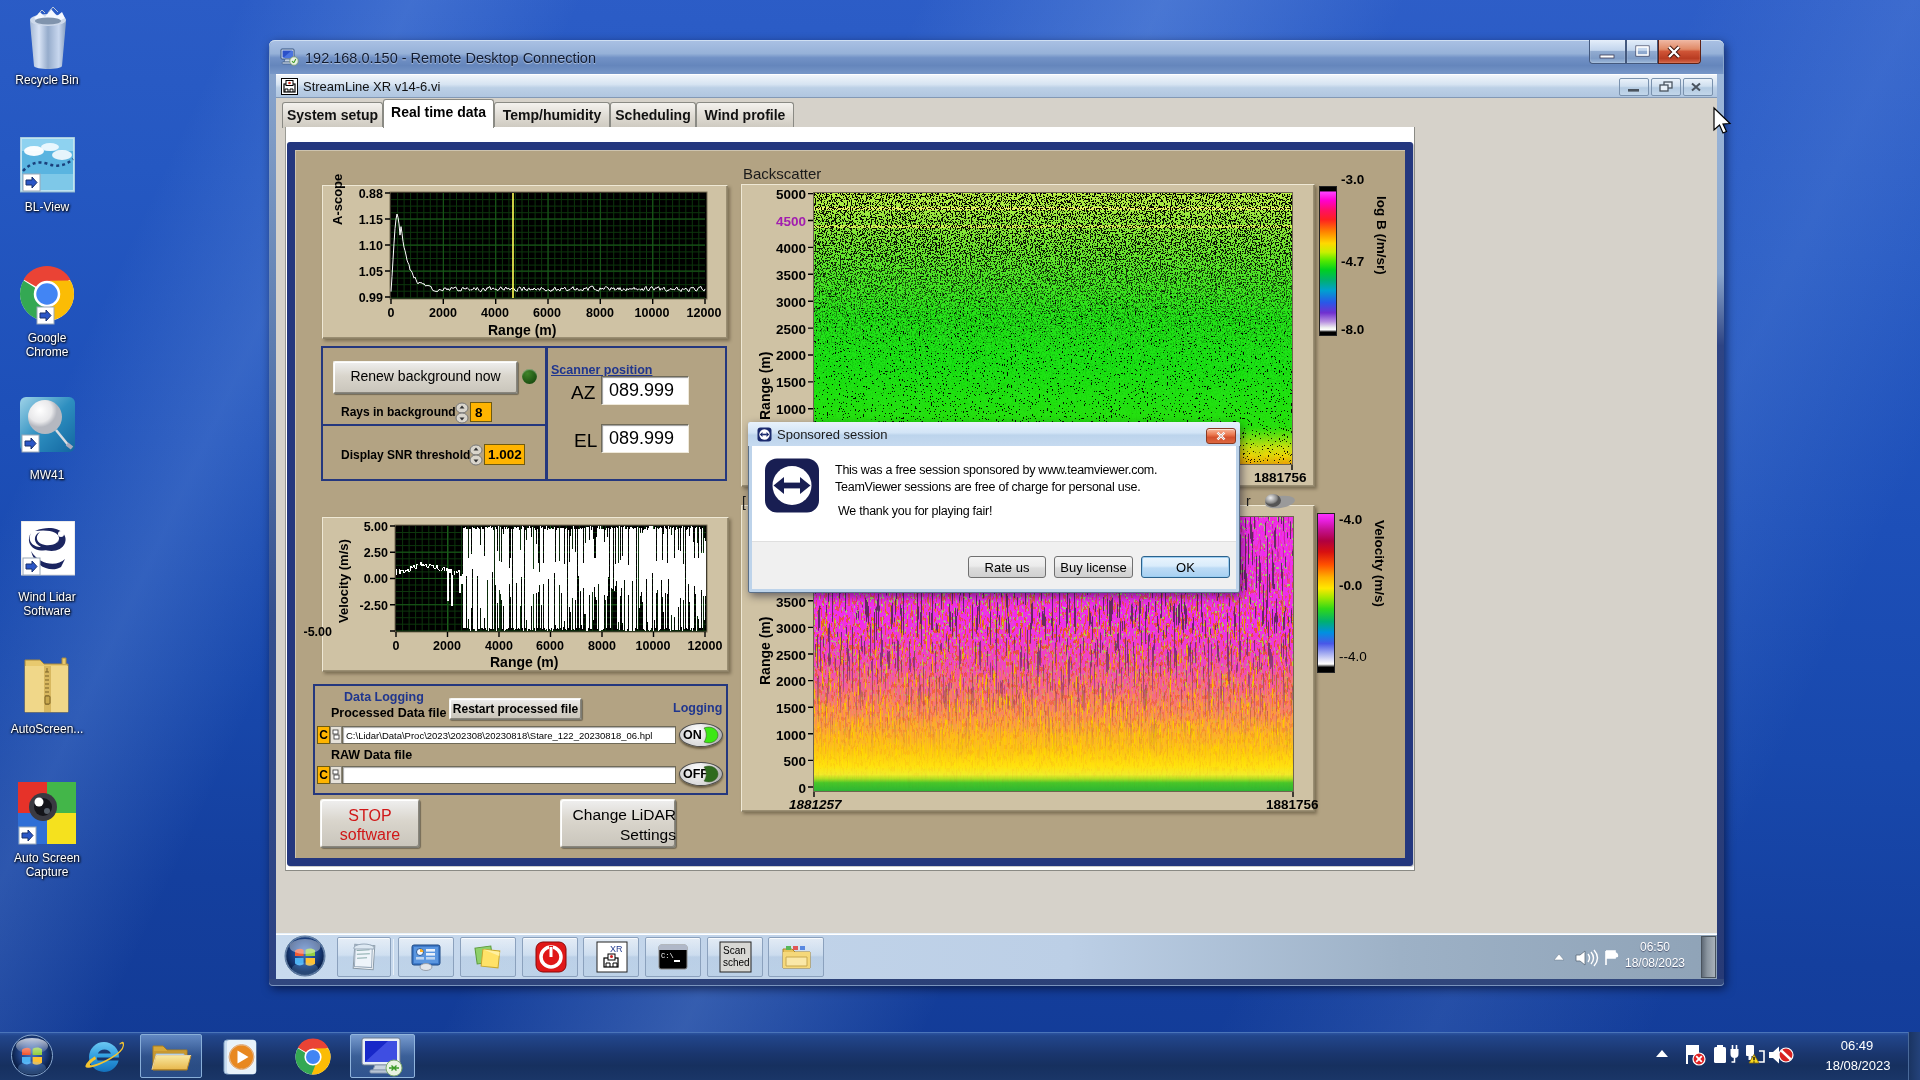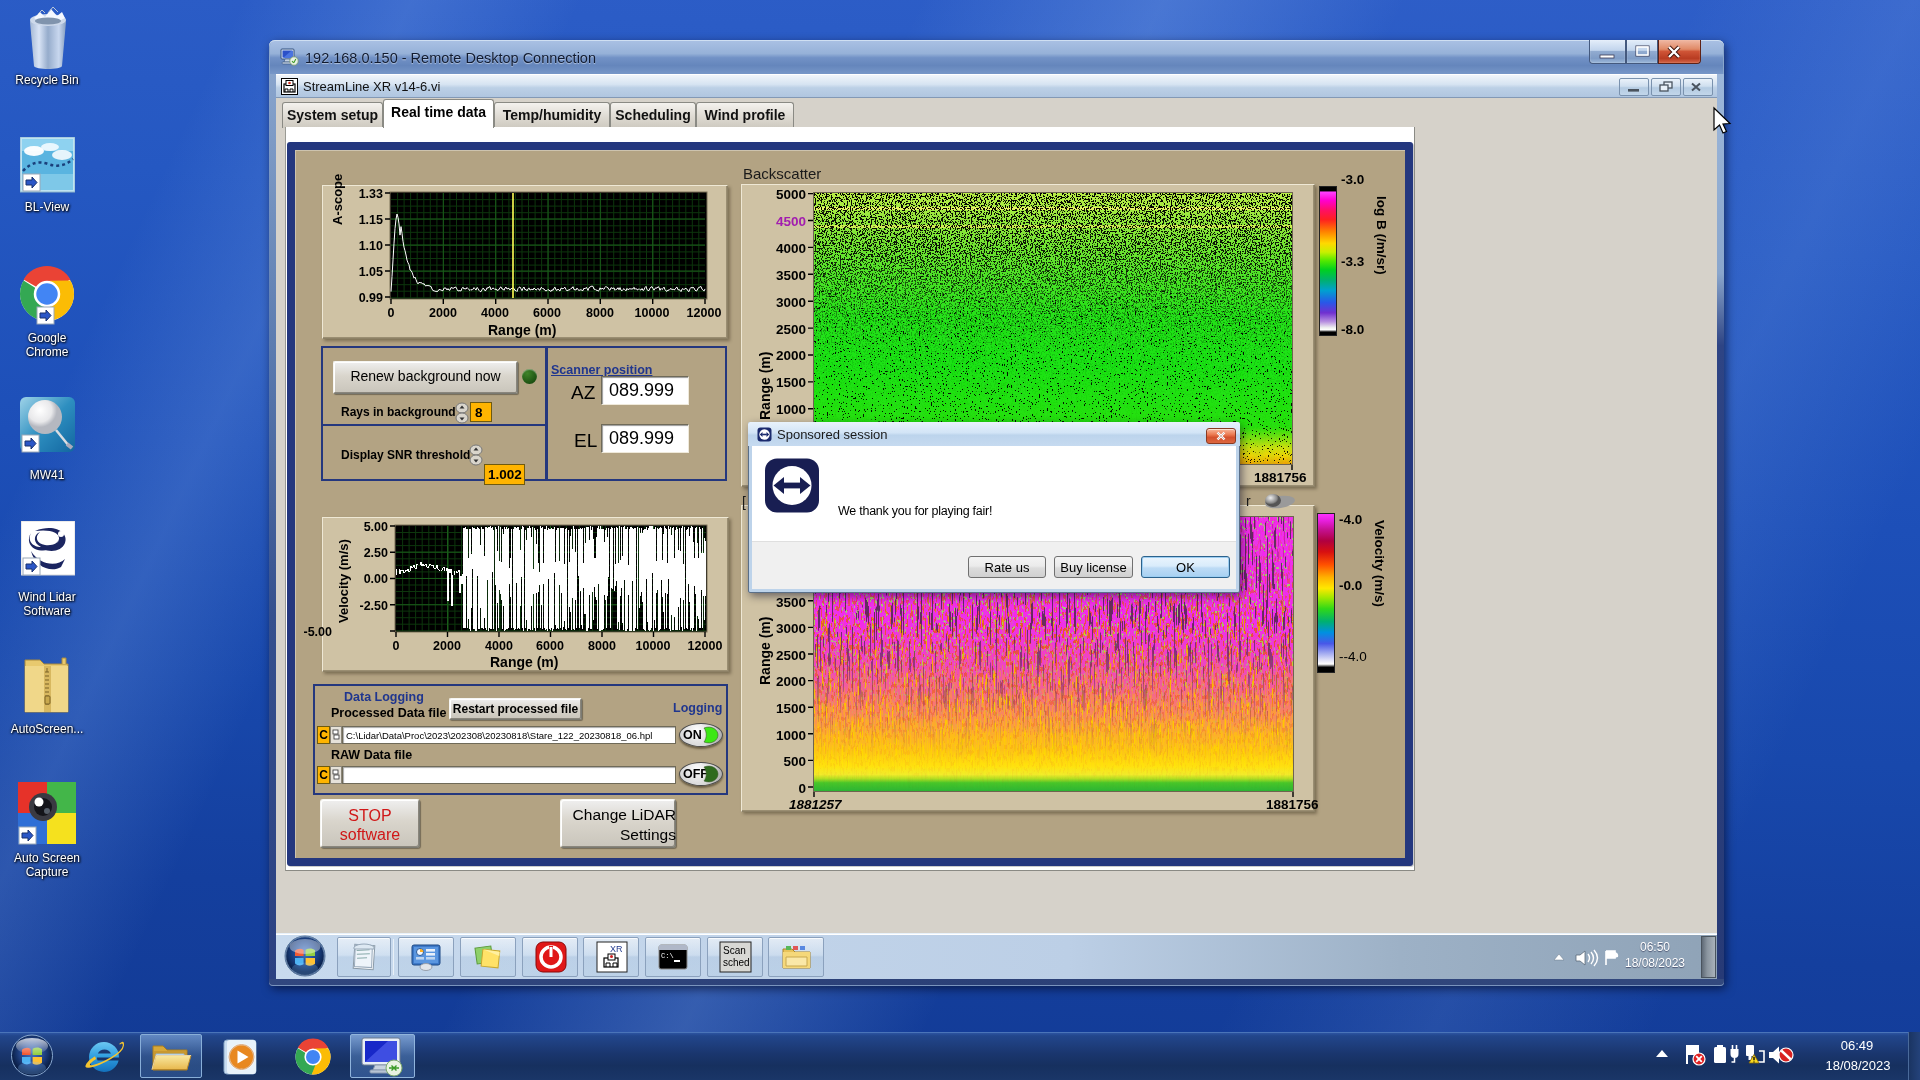--- a/index.html
+++ b/index.html
@@ -191,21 +191,21 @@
     <div class="ab tan3d" style="left:322px;top:185px;width:406px;height:154px;box-shadow:2px 2px 3px rgba(60,50,30,.45), inset -1px -1px 0 #9a8e72;"></div>
     <svg class="ab" style="left:0;top:0" width="1920" height="1080" viewBox="0 0 1920 1080">
       <rect x="390" y="192" width="317" height="107" fill="#000" stroke="#7d7358" stroke-width="1"></rect>
       <rect x="391" y="193" width="314" height="105" fill="#000"></rect>
       <path d="M397.6,193V298M404.1,193V298M410.6,193V298M417.2,193V298M423.8,193V298M430.3,193V298M436.9,193V298M443.4,193V298M449.9,193V298M456.5,193V298M463.1,193V298M469.6,193V298M476.1,193V298M482.7,193V298M489.2,193V298M495.8,193V298M502.4,193V298M508.9,193V298M515.5,193V298M522.0,193V298M528.5,193V298M535.1,193V298M541.6,193V298M548.2,193V298M554.8,193V298M561.3,193V298M567.9,193V298M574.4,193V298M581.0,193V298M587.5,193V298M594.0,193V298M600.6,193V298M607.1,193V298M613.7,193V298M620.2,193V298M626.8,193V298M633.4,193V298M639.9,193V298M646.5,193V298M653.0,193V298M659.5,193V298M666.1,193V298M672.6,193V298M679.2,193V298M685.8,193V298M692.3,193V298M698.8,193V298M391,199.6H705M391,206.1H705M391,212.7H705M391,219.2H705M391,225.8H705M391,232.3H705M391,238.8H705M391,245.4H705M391,251.9H705M391,258.5H705M391,265.1H705M391,271.6H705M391,278.1H705M391,284.7H705M391,291.2H705M391,297.8H705" stroke="#0d360d" stroke-width="1"></path>
       <path d="M443.3,193V298M495.7,193V298M548.0,193V298M600.3,193V298M652.7,193V298M391,219H705M391,245H705M391,271H705" stroke="#1a5c1a" stroke-width="1"></path>
       <path d="M391,291.6 L392,276.6 L393,259.9 L394,243.3 L395,228.6 L396,219.3 L397,214.0 L398,217.4 L399,223.9 L400,235.1 L401,226.6 L402,233.2 L403,241.3 L404,247.2 L405,250.7 L406,255.0 L407,260.1 L408,262.8 L409,264.7 L410,270.0 L411,270.5 L412,272.2 L413,275.2 L414,278.1 L415,277.1 L416,279.7 L417,282.3 L418,283.9 L419,282.3 L420,282.8 L421,282.6 L422,283.1 L423,284.3 L424,283.5 L425,285.5 L426,286.0 L427,285.3 L428,285.9 L429,285.4 L430,286.3 L431,286.4 L432,289.0 L433,290.7 L434,290.6 L435,291.4 L436,291.2 L437,291.6 L438,291.1 L439,289.4 L440,289.8 L441,289.9 L442,290.6 L443,290.7 L444,288.1 L445,288.0 L446,288.2 L447,290.0 L448,288.6 L449,290.2 L450,290.1 L451,287.6 L452,287.8 L453,288.3 L454,288.0 L455,287.2 L456,287.2 L457,289.3 L458,291.0 L459,290.7 L460,290.7 L461,291.0 L462,288.2 L463,287.2 L464,289.0 L465,288.4 L466,289.2 L467,287.5 L468,288.5 L469,289.8 L470,290.4 L471,289.4 L472,290.2 L473,289.2 L474,287.6 L475,288.8 L476,290.1 L477,287.5 L478,288.4 L479,290.4 L480,291.5 L481,291.7 L482,289.7 L483,288.2 L484,289.0 L485,290.8 L486,290.3 L487,287.7 L488,288.3 L489,286.9 L490,286.7 L491,289.9 L492,288.6 L493,288.1 L494,288.5 L495,289.7 L496,288.8 L497,290.5 L498,290.0 L499,289.7 L500,287.5 L501,286.9 L502,289.0 L503,289.1 L504,290.3 L505,288.0 L506,287.1 L507,289.0 L508,288.5 L509,288.4 L510,290.1 L511,288.5 L512,288.7 L513,287.8 L514,288.4 L515,290.7 L516,290.5 L517,291.6 L518,288.5 L519,287.3 L520,287.0 L521,288.9 L522,290.7 L523,288.3 L524,287.0 L525,289.8 L526,289.4 L527,290.9 L528,288.9 L529,287.9 L530,290.0 L531,289.6 L532,289.1 L533,290.0 L534,288.0 L535,288.9 L536,290.1 L537,289.4 L538,288.3 L539,289.9 L540,290.2 L541,287.6 L542,287.8 L543,288.8 L544,288.9 L545,290.5 L546,290.8 L547,290.5 L548,289.4 L549,290.3 L550,290.7 L551,291.5 L552,289.7 L553,290.4 L554,288.1 L555,287.2 L556,289.9 L557,290.5 L558,289.0 L559,290.2 L560,291.0 L561,288.2 L562,288.4 L563,288.9 L564,287.9 L565,287.3 L566,289.5 L567,290.9 L568,290.2 L569,289.9 L570,289.6 L571,288.4 L572,288.1 L573,286.7 L574,289.6 L575,289.7 L576,290.0 L577,288.1 L578,289.6 L579,290.5 L580,289.9 L581,289.8 L582,290.3 L583,290.6 L584,288.1 L585,288.9 L586,287.5 L587,288.2 L588,290.5 L589,287.7 L590,287.1 L591,286.3 L592,286.2 L593,286.4 L594,289.2 L595,289.2 L596,290.3 L597,290.0 L598,291.2 L599,290.5 L600,287.8 L601,289.4 L602,288.1 L603,288.8 L604,289.3 L605,287.3 L606,286.3 L607,287.6 L608,287.6 L609,289.8 L610,290.2 L611,287.7 L612,288.2 L613,288.5 L614,287.8 L615,290.3 L616,289.3 L617,289.2 L618,287.7 L619,289.8 L620,287.6 L621,290.1 L622,290.8 L623,289.5 L624,288.6 L625,289.9 L626,290.9 L627,288.4 L628,289.8 L629,289.0 L630,288.6 L631,289.2 L632,288.8 L633,288.9 L634,287.3 L635,289.4 L636,288.4 L637,289.8 L638,289.8 L639,288.7 L640,289.7 L641,290.1 L642,288.5 L643,290.5 L644,289.9 L645,287.5 L646,286.4 L647,289.6 L648,290.4 L649,290.6 L650,288.1 L651,287.1 L652,286.7 L653,288.5 L654,290.2 L655,288.3 L656,287.9 L657,288.1 L658,286.7 L659,287.4 L660,290.3 L661,288.4 L662,289.5 L663,288.6 L664,287.1 L665,289.7 L666,290.9 L667,291.4 L668,289.9 L669,290.4 L670,289.2 L671,288.3 L672,289.9 L673,288.9 L674,289.9 L675,289.5 L676,287.7 L677,287.1 L678,289.8 L679,289.7 L680,290.2 L681,291.6 L682,289.1 L683,288.6 L684,289.8 L685,288.4 L686,288.6 L687,289.1 L688,291.0 L689,291.6 L690,288.7 L691,287.3 L692,288.1 L693,287.3 L694,288.0 L695,290.0 L696,291.0 L697,290.7 L698,288.2 L699,287.5 L700,286.9 L701,286.5 L702,289.1 L703,290.1 L704,291.1 L705,288.9" fill="none" stroke="#fff" stroke-width="1"></path>
       <path d="M513,193 V298" stroke="#ffff55" stroke-width="1.6"></path>
       <path d="M391.0,299 V304M443.3,299 V304M495.7,299 V304M548.0,299 V304M600.3,299 V304M652.7,299 V304M705.0,299 V304M385,193 H390M385,219 H390M385,245 H390M385,271 H390M385,297 H390" stroke="#000" stroke-width="1.4"></path>
     </svg>
-    <div class="ab" style="right:1537px;top:187px;font-weight:bold;font-size:13px;color:#000;font-size:12.5px;">1.33</div>
+    <div class="ab" style="right:1537px;top:187px;font-weight:bold;font-size:13px;color:#000;font-size:12.5px;">0.88</div>
     <div class="ab" style="right:1537px;top:213px;font-weight:bold;font-size:13px;color:#000;font-size:12.5px;">1.15</div>
     <div class="ab" style="right:1537px;top:239px;font-weight:bold;font-size:13px;color:#000;font-size:12.5px;">1.10</div>
     <div class="ab" style="right:1537px;top:265px;font-weight:bold;font-size:13px;color:#000;font-size:12.5px;">1.05</div>
     <div class="ab" style="right:1537px;top:291px;font-weight:bold;font-size:13px;color:#000;font-size:12.5px;">0.99</div>
     <div class="ab" style="left:371px;top:306px;width:40px;text-align:center;font-weight:bold;font-size:13px;color:#000;font-size:12.5px;">0</div>
     <div class="ab" style="left:423px;top:306px;width:40px;text-align:center;font-weight:bold;font-size:13px;color:#000;font-size:12.5px;">2000</div>
     <div class="ab" style="left:475px;top:306px;width:40px;text-align:center;font-weight:bold;font-size:13px;color:#000;font-size:12.5px;">4000</div>
     <div class="ab" style="left:527px;top:306px;width:40px;text-align:center;font-weight:bold;font-size:13px;color:#000;font-size:12.5px;">6000</div>
     <div class="ab" style="left:580px;top:306px;width:40px;text-align:center;font-weight:bold;font-size:13px;color:#000;font-size:12.5px;">8000</div>
     <div class="ab" style="left:632px;top:306px;width:40px;text-align:center;font-weight:bold;font-size:13px;color:#000;font-size:12.5px;">10000</div>
@@ -226,21 +226,21 @@
       <path d="M8 18.5 l2.5 -3 h-5z" fill="#333"></path>
     </svg>
     <div class="ab" style="left:470px;top:402px;width:22px;height:20px;background:#ffb400;border:1px solid #6e5a10;font-size:13.5px;font-weight:bold;color:#000;padding:2px 0 0 4px;">8</div>
     <div class="ab" style="left:341px;top:448px;font-size:12px;font-weight:bold;color:#000;">Display SNR threshold</div>
     <svg class="ab" style="left:468px;top:444px" width="16" height="22" viewBox="0 0 16 22">
       <ellipse cx="8" cy="6" rx="6" ry="5" fill="#d9d5cc" stroke="#777"></ellipse>
       <ellipse cx="8" cy="16" rx="6" ry="5" fill="#d9d5cc" stroke="#777"></ellipse>
       <path d="M8 3.5 l2.5 3 h-5z" fill="#333"></path>
       <path d="M8 18.5 l2.5 -3 h-5z" fill="#333"></path>
     </svg>
-    <div class="ab" style="left:484px;top:444px;width:41px;height:21px;background:#ffb400;border:1px solid #6e5a10;font-size:13.5px;font-weight:bold;color:#000;padding:2px 0 0 3px;margin-top:20px;">1.002</div>
+    <div class="ab" style="left:484px;top:444px;width:41px;height:21px;background:#ffb400;border:1px solid #6e5a10;font-size:13.5px;font-weight:bold;color:#000;padding:2px 0 0 3px;">1.002</div>
     <div class="ab" style="left:551px;top:363px;font-size:12.5px;font-weight:bold;color:#20368e;text-decoration:underline;">Scanner position</div>
     <div class="ab" style="left:571px;top:382px;font-size:19px;color:#000;">AZ</div>
     <div class="ab whitebox" style="left:601px;top:376px;width:88px;height:29px;font-size:18px;color:#000;padding:3px 0 0 7px;">089.999</div>
     <div class="ab" style="left:574px;top:430px;font-size:19px;color:#000;">EL</div>
     <div class="ab whitebox" style="left:601px;top:424px;width:88px;height:29px;font-size:18px;color:#000;padding:3px 0 0 7px;">089.999</div>
     <div class="ab tan3d" style="left:322px;top:517px;width:407px;height:155px;box-shadow:2px 2px 3px rgba(60,50,30,.45), inset -1px -1px 0 #9a8e72;"></div>
     <svg class="ab" style="left:0;top:0" width="1920" height="1080" viewBox="0 0 1920 1080">
       <rect x="395" y="525" width="312" height="107" fill="#000" stroke="#7d7358" stroke-width="1"></rect>
       <rect x="396" y="526" width="310" height="105" fill="#000"></rect>
       <path d="M402.6,526V631M409.1,526V631M415.6,526V631M422.2,526V631M428.8,526V631M435.3,526V631M441.9,526V631M448.4,526V631M454.9,526V631M461.5,526V631M468.1,526V631M474.6,526V631M481.1,526V631M487.7,526V631M494.2,526V631M500.8,526V631M507.4,526V631M513.9,526V631M520.5,526V631M527.0,526V631M533.5,526V631M540.1,526V631M546.6,526V631M553.2,526V631M559.8,526V631M566.3,526V631M572.9,526V631M579.4,526V631M586.0,526V631M592.5,526V631M599.0,526V631M605.6,526V631M612.1,526V631M618.7,526V631M625.2,526V631M631.8,526V631M638.4,526V631M644.9,526V631M651.5,526V631M658.0,526V631M664.5,526V631M671.1,526V631M677.6,526V631M684.2,526V631M690.8,526V631M697.3,526V631M703.8,526V631M396,532.5H706M396,539.1H706M396,545.6H706M396,552.2H706M396,558.8H706M396,565.3H706M396,571.9H706M396,578.4H706M396,585.0H706M396,591.5H706M396,598.0H706M396,604.6H706M396,611.1H706M396,617.7H706M396,624.2H706M396,630.8H706" stroke="#0d360d" stroke-width="1"></path>
@@ -372,21 +372,21 @@
     <div class="ab" style="right:1114px;top:295px;font-weight:bold;font-size:13px;color:#000;font-size:13.5px;">3000</div>
     <div class="ab" style="right:1114px;top:322px;font-weight:bold;font-size:13px;color:#000;font-size:13.5px;">2500</div>
     <div class="ab" style="right:1114px;top:348px;font-weight:bold;font-size:13px;color:#000;font-size:13.5px;">2000</div>
     <div class="ab" style="right:1114px;top:375px;font-weight:bold;font-size:13px;color:#000;font-size:13.5px;">1500</div>
     <div class="ab" style="right:1114px;top:402px;font-weight:bold;font-size:13px;color:#000;font-size:13.5px;">1000</div>
     <div class="ab" style="left:757px;top:420px;font-weight:bold;font-size:13px;color:#000;font-size:14px;transform:rotate(-90deg);transform-origin:0 0;">Range (m)</div>
     <div class="ab" style="left:1254px;top:470px;font-weight:bold;font-size:13px;color:#000;font-size:13.5px;">1881756</div>
     <div class="ab" style="left:1319px;top:186px;width:18px;height:150px;border:1px solid #222;background:linear-gradient(
 #000 0%,#000 2.5%,#ff40ff 3.5%,#ff00d0 9%,#ff1060 16%,#ff2020 22%,#ff8000 30%,#ffd800 38%,#c8f000 44%,#50e800 50%,#00d020 56%,#00b070 63%,#00a0d0 70%,#2858e8 78%,#7030d0 85%,#b890e0 91%,#eee 95%,#fff 96.5%,#000 98%,#000 100%);"></div>
     <div class="ab" style="left:1341px;top:172px;font-weight:bold;font-size:13px;color:#000;font-size:13.5px;">-3.0</div>
-    <div class="ab" style="left:1341px;top:254px;font-weight:bold;font-size:13px;color:#000;font-size:13.5px;">-3.3</div>
+    <div class="ab" style="left:1341px;top:254px;font-weight:bold;font-size:13px;color:#000;font-size:13.5px;">-4.7</div>
     <div class="ab" style="left:1341px;top:322px;font-weight:bold;font-size:13px;color:#000;font-size:13.5px;">-8.0</div>
     <div class="ab" style="left:1389px;top:196px;font-weight:bold;font-size:13px;color:#000;font-size:13.5px;transform:rotate(90deg);transform-origin:0 0;">log B (/m/sr)</div>
     <div class="ab tan3d" style="left:741px;top:505px;width:574px;height:307px;box-shadow:2px 2px 3px rgba(60,50,30,.45), inset -1px -1px 0 #9a8e72;"></div>
     <div class="ab" style="left:742px;top:494px;font-size:14px;color:#1a1a1a;">[</div>
     <div class="ab" style="left:1246px;top:493px;font-size:14px;color:#1a1a1a;">r</div>
     <svg class="ab" style="left:1263px;top:492px" width="34" height="20" viewBox="0 0 34 20">
       <ellipse cx="17" cy="10" rx="15" ry="6" fill="#9a9a9a" transform="rotate(-8 17 10)"></ellipse>
       <ellipse cx="10" cy="8.5" rx="8" ry="6.5" fill="url(#tggrad)"></ellipse>
       <defs>
         <radialGradient id="tggrad" cx="0.35" cy="0.3">
@@ -607,20 +607,21 @@
       <path d="M11.5 4.5 L18.5 11.5 M18.5 4.5 L11.5 11.5" stroke="#5a1408" stroke-width="0.7" opacity="0.4"></path>
     </svg>
     <div class="ab" style="left:752px;top:446px;width:484px;height:95px;background:#fff;z-index:8;"></div>
     <svg class="ab" style="left:764px;top:458px;z-index:9" width="56" height="55" viewBox="0 0 56 55">
 <rect x="1" y="0.5" width="54" height="54" rx="12" fill="#181e52"></rect>
 <circle cx="28" cy="27.5" r="19.5" fill="#fff"></circle>
 <path d="M9.5 27.5 L20 19 L20 36 Z" fill="#181e52"></path>
 <path d="M46.5 27.5 L36 19 L36 36 Z" fill="#181e52"></path>
 <rect x="18" y="24.6" width="20" height="5.8" fill="#181e52"></rect>
 </svg>
+    <div class="ab" style="left:835px;top:462px;font-size:12.5px;letter-spacing:-0.25px;color:#000;line-height:16.5px;z-index:9;">This was a free session sponsored by www.teamviewer.com.<br>TeamViewer sessions are free of charge for personal use.</div>
     <div class="ab" style="left:838px;top:504px;font-size:12.5px;letter-spacing:-0.25px;color:#000;z-index:9;">We thank you for playing fair!</div>
     <div class="ab" style="left:752px;top:541px;width:484px;height:48px;background:#f0f0f0;border-top:1px solid #dfdfdf;z-index:8;"></div>
     <div class="ab" style="left:968px;top:556px;width:78px;height:22px;background:linear-gradient(#f4f4f4,#ebebeb 45%,#dcdcdc 55%,#d0d0d0);border:1px solid #707070;border-radius:3px;z-index:9;"></div>
     <div class="ab" style="left:968px;top:560px;width:78px;text-align:center;font-size:13px;color:#000;z-index:9;">Rate us</div>
     <div class="ab" style="left:1054px;top:556px;width:79px;height:22px;background:linear-gradient(#f4f4f4,#ebebeb 45%,#dcdcdc 55%,#d0d0d0);border:1px solid #707070;border-radius:3px;z-index:9;"></div>
     <div class="ab" style="left:1054px;top:560px;width:79px;text-align:center;font-size:13px;color:#000;z-index:9;">Buy license</div>
     <div class="ab" style="left:1141px;top:556px;width:89px;height:22px;background:linear-gradient(#eaf4fd,#d9ecfb 45%,#bddbf5 55%,#a8d1f2);border:1px solid #2c628c;border-radius:3px;box-shadow:inset 0 0 0 1px #9ccef2;z-index:9;"></div>
     <div class="ab" style="left:1141px;top:560px;width:89px;text-align:center;font-size:13px;color:#000;z-index:9;">OK</div>
   </div>
 <div class="ab" style="left:0;top:1032px;width:1920px;height:48px;background:linear-gradient(#2f58a8 0%,#22468c 8%,#1a366e 45%,#16305f 70%,#1a3668 100%);box-shadow:inset 0 1px 0 #4a74b8;z-index:10;"></div>

